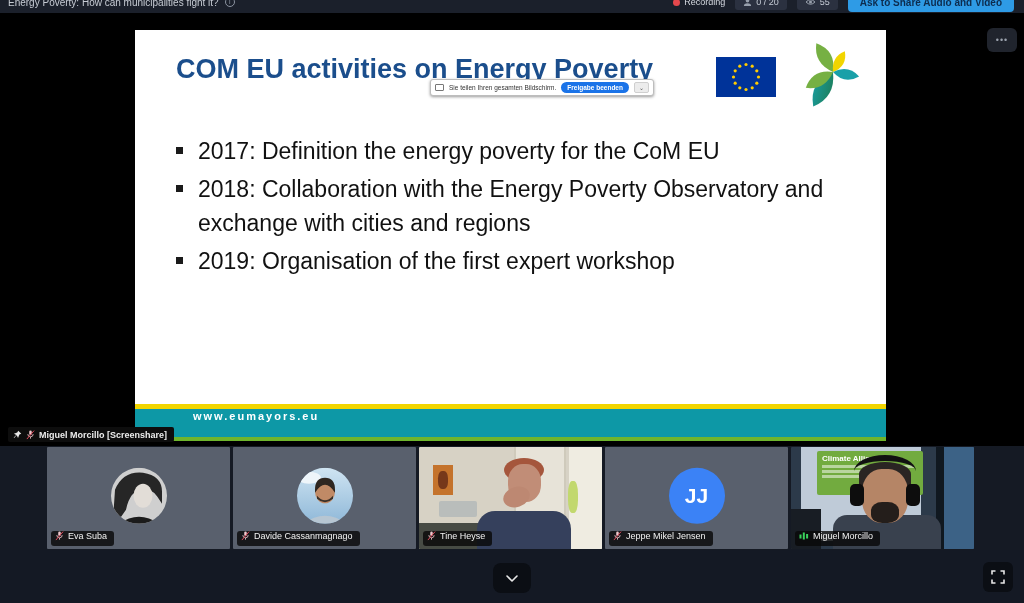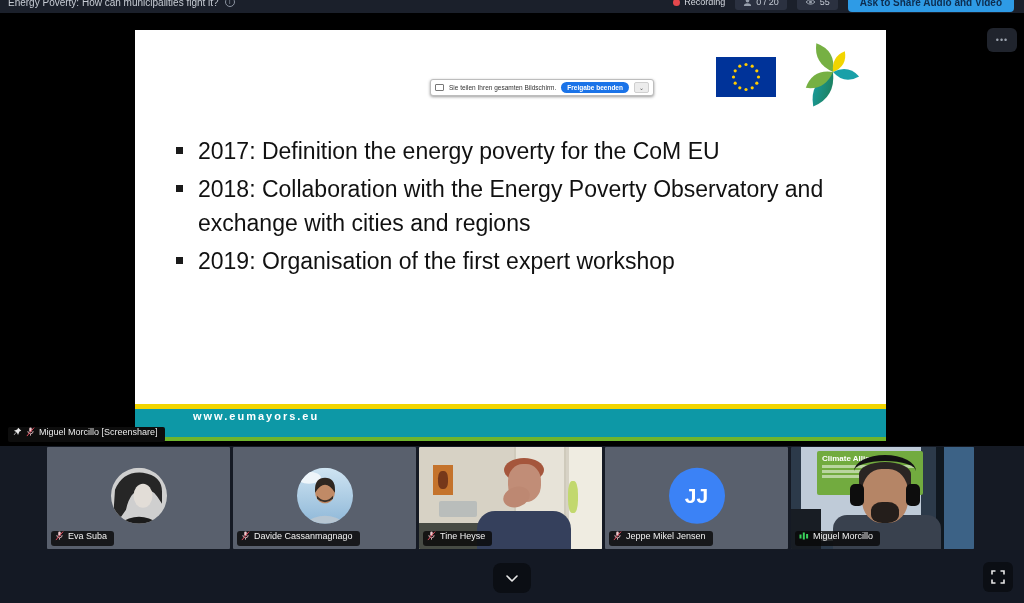--- a/index.html
+++ b/index.html
@@ -45,22 +45,22 @@
                  align-items:center; gap:5px; background:#fff; border:1px solid #bdbdbd;
                  border-radius:3px; padding:0 4px; box-shadow:0 1px 3px rgba(0,0,0,.4);
                  font-size:6.5px; color:#333; }
   .toast-ico { width:9px; height:7px; border:1px solid #777; border-radius:1px; display:inline-block; }
   .toast-stop { background:#1a73e8; color:#fff; border:none; border-radius:8px;
                 font-size:6.5px; font-weight:bold; padding:2px 6px; font-family:inherit; }
   .toast-more { background:#ececec; border:1px solid #cfcfcf; border-radius:2px; width:15px;
                 height:11px; font-size:6px; color:#555; line-height:8px; }
 
   .pin-label { position:absolute; left:8px; top:414px; height:15px; background:#0d0d0d;
-               border-radius:2px; display:flex; gap:4px;
-               padding:0 7px 0 5px; color:#ececec; font-size:9px; border:none; }
+               border-radius:2px; display:flex; align-items:center; gap:4px;
+               padding:0 7px 0 5px; color:#ececec; font-size:9px; border:none;font-weight:bold; }
 
   
   .filmstrip { height:104px; background:#151a24; display:flex; gap:3px; padding:1px 0 0 47px; }
   .tile { position:relative; width:183px; height:102px; background:#59606d; flex:none;
           overflow:hidden; border-radius:1px; }
   .avatar { position:absolute; left:50%; top:50%; transform:translate(-50%,-54%); }
   .avatar-initials { width:56px; height:56px; border-radius:50%; background:#3b82f6; color:#fff;
                      font-size:21px; font-weight:bold; display:flex; align-items:center;
                      justify-content:center; }
   .nameplate { position:absolute; left:4px; bottom:3px; height:15px; background:rgba(8,8,8,.82);
@@ -153,20 +153,21 @@
       </span>
       <button class="ask-btn">Ask to Share Audio and Video</button>
     </div>
   </div>
 </header>
 
 <main class="stage">
   <button class="more-btn">•••</button>
 
   <div class="slide">
+    <h1 class="slide-title">COM EU activities on Energy Poverty</h1>
 
     <svg class="flag" width="60" height="40" viewBox="0 0 60 40">
       <rect width="60" height="40" fill="#003399"></rect>
       <g fill="#ffcc00">
         <circle cx="30" cy="7.5" r="1.6"></circle>
           <circle cx="36.2" cy="9.2" r="1.6"></circle>
           <circle cx="40.8" cy="13.8" r="1.6"></circle>
         <circle cx="42.5" cy="20" r="1.6"></circle>
           <circle cx="40.8" cy="26.2" r="1.6"></circle>
           <circle cx="36.2" cy="30.8" r="1.6"></circle>

